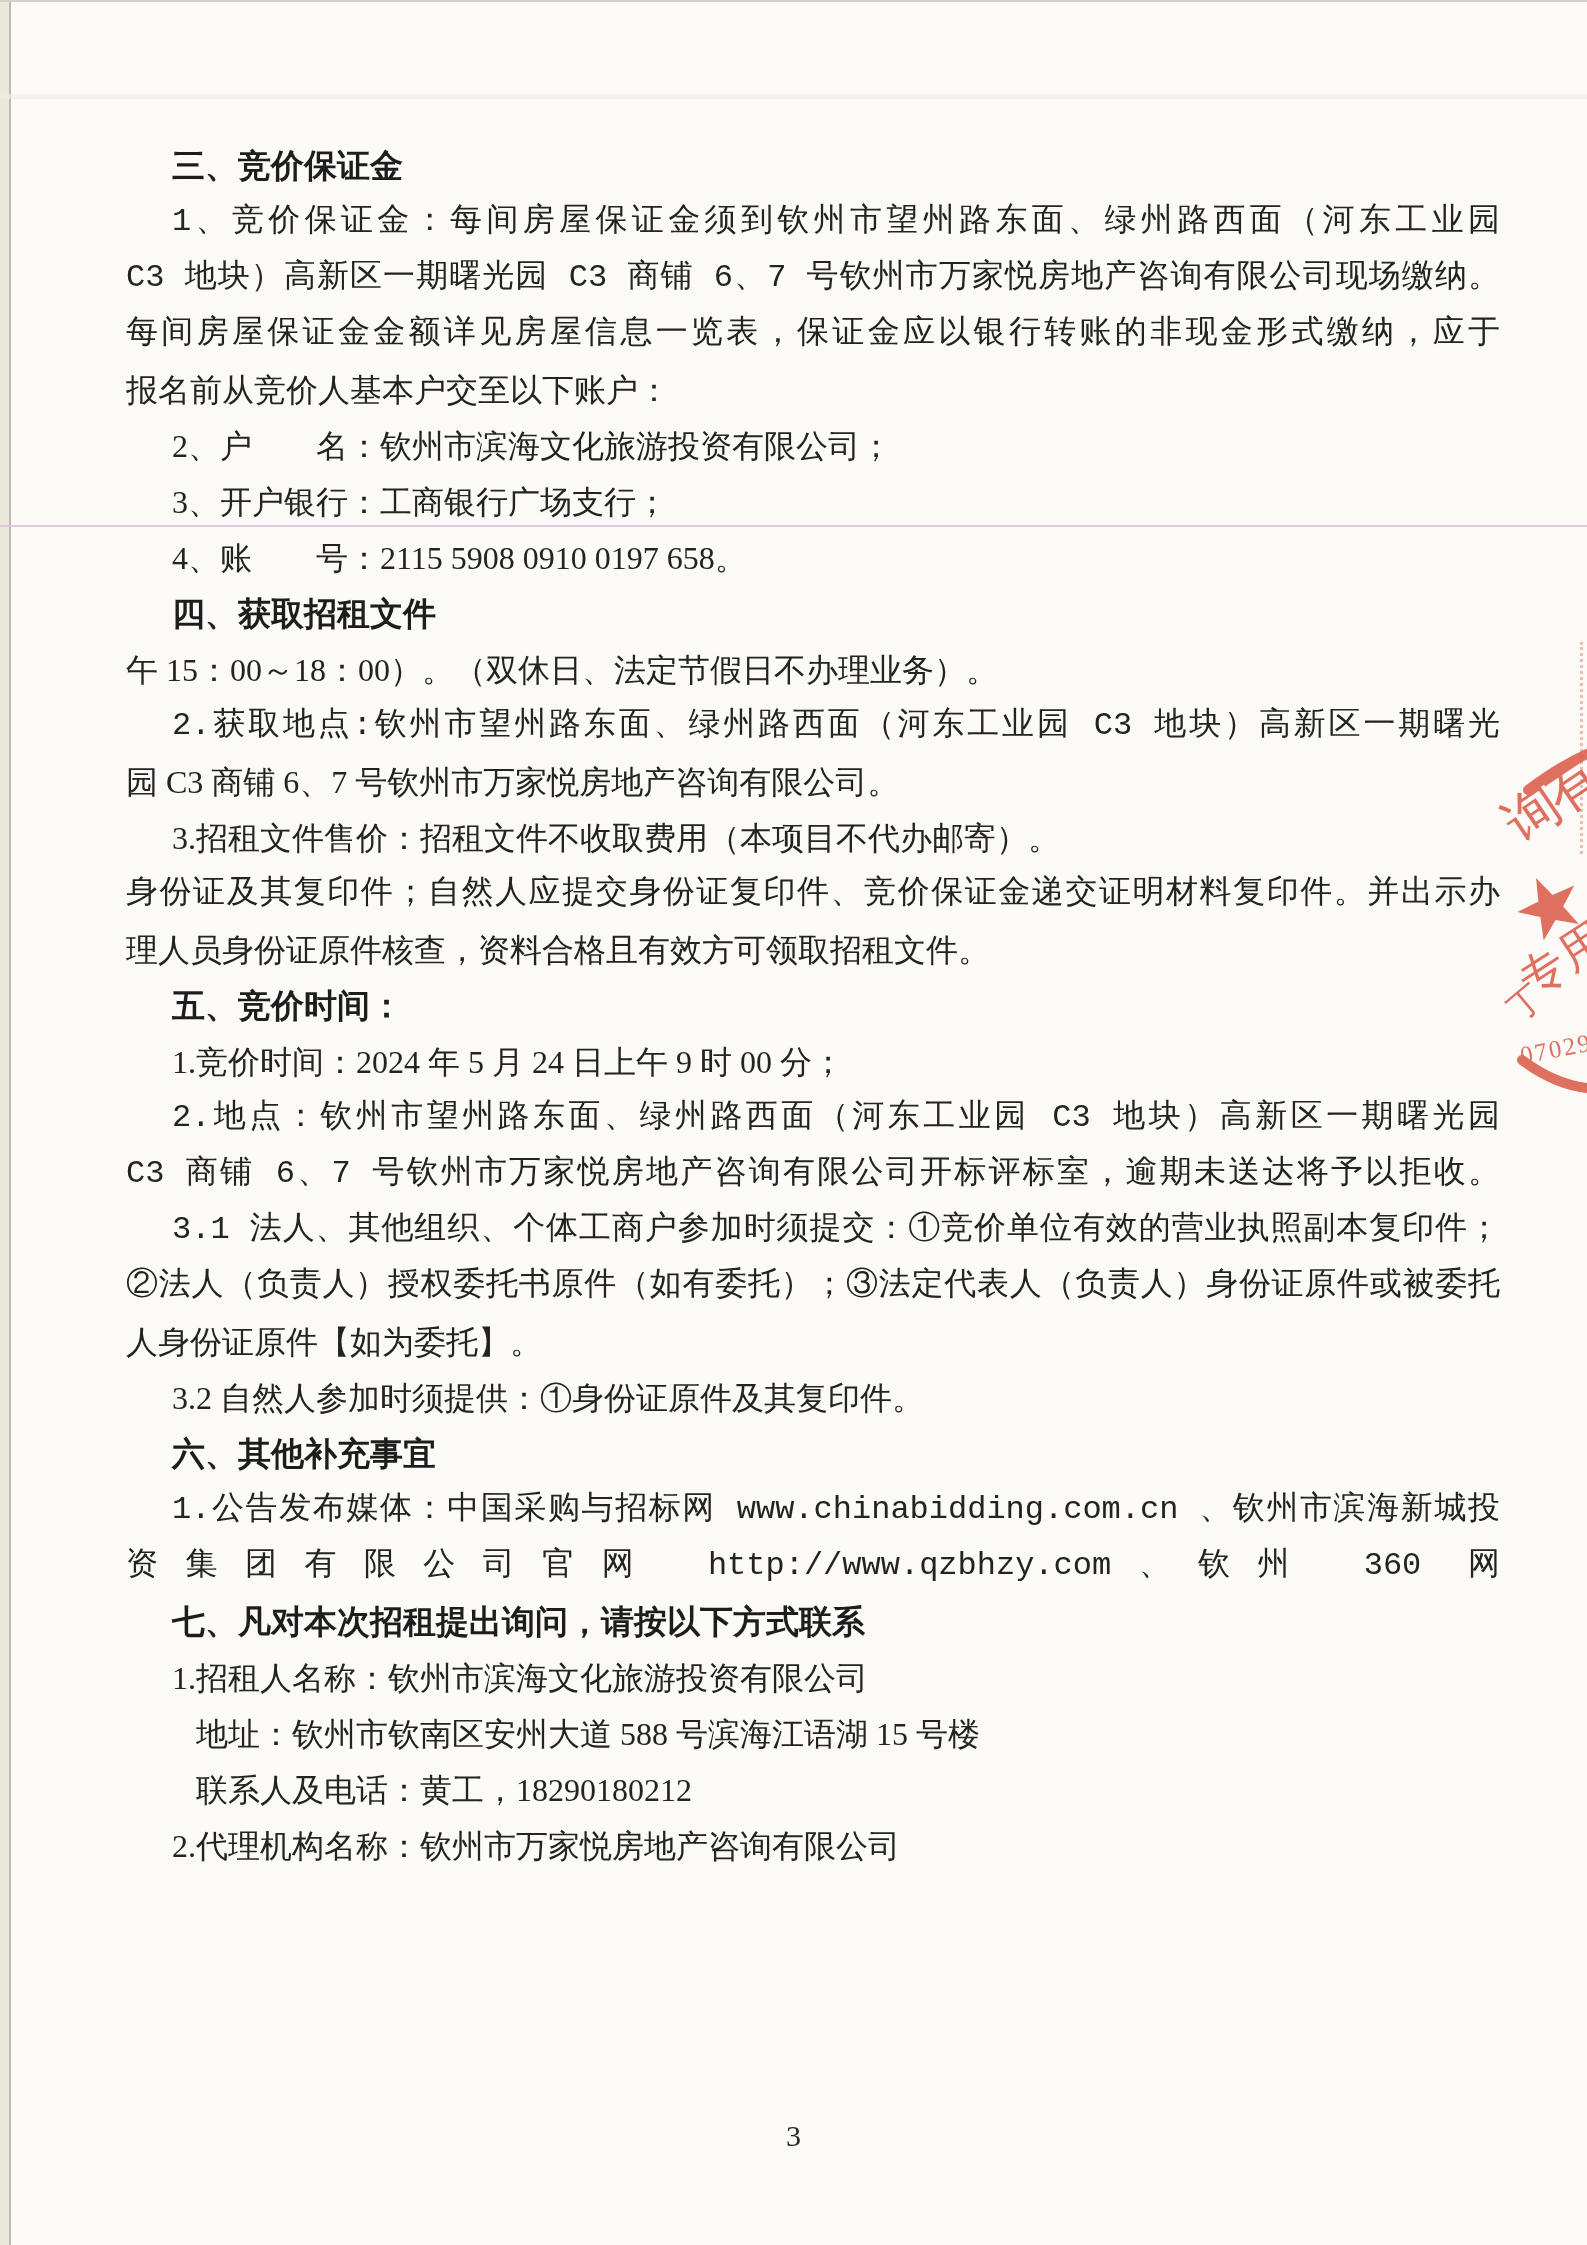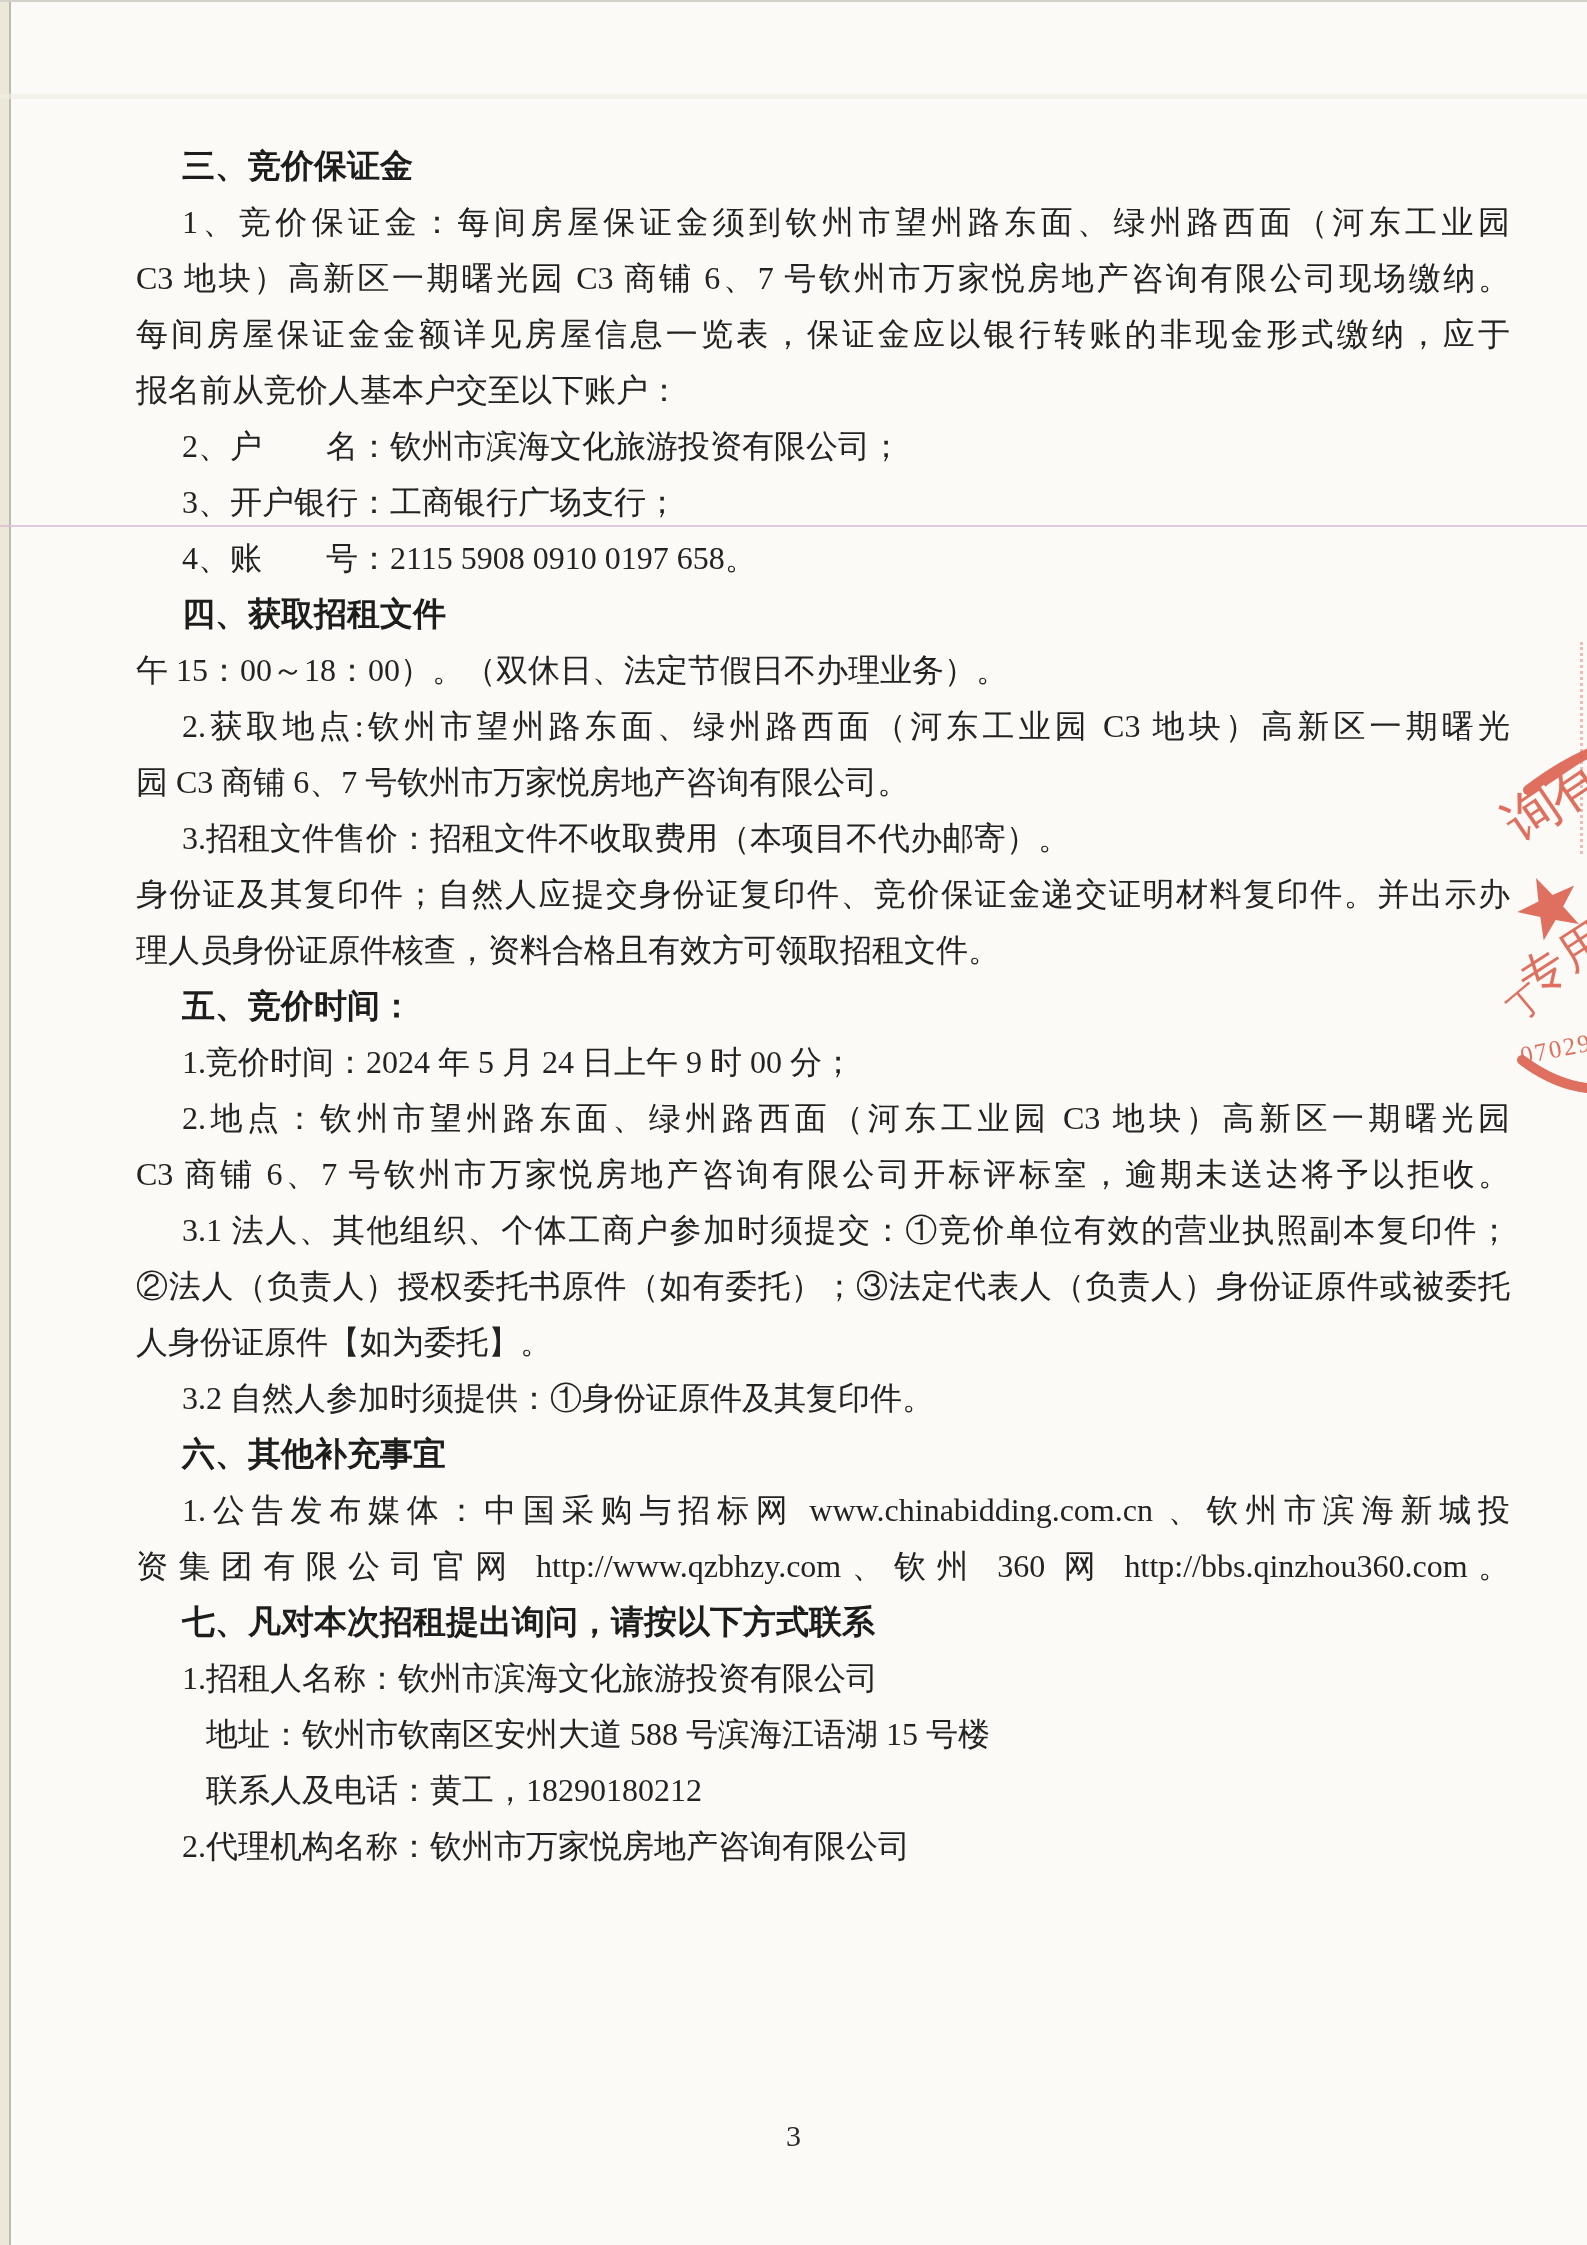--- a/index.html
+++ b/index.html
@@ -10,30 +10,30 @@
   }
   
   .edge-strip{position:absolute;left:0;top:0;width:9px;height:2245px;background:#ebe7d9;}
   .edge-line{position:absolute;left:9px;top:0;width:2px;height:2245px;background:#bdbab0;}
   .top-line{position:absolute;left:0;top:0;width:1587px;height:2px;background:#d2d1ca;}
   .faint-band{position:absolute;left:0;top:94px;width:1587px;height:5px;background:#efede4;opacity:.7;}
   .pink-line{position:absolute;left:0;top:525px;width:1587px;height:2px;background:#dcc0d8;opacity:.85;}
   .stamp-dotted{position:absolute;left:1580px;top:642px;height:212px;width:0;
     border-left:3px dotted rgba(221,95,80,.40);}
   
-  .content{position:absolute;left:136px;top:138px;width:1374px;color:#232323;}
+  .content{position:absolute;left:126px;top:138px;width:1374px;color:#232323;}
   .line{
     height:56px;line-height:56px;font-size:32px;overflow:hidden;white-space:pre;
     font-family:"Liberation Serif","DejaVu Serif",serif;
   }
   .line.h{
     font-family:"Liberation Sans","DejaVu Sans",sans-serif;
     font-weight:bold;font-size:33px;color:#1d1d1d;
   }
-  .line.j{white-space:normal;text-align:justify;text-align-last:justify;}
+  .line.j{white-space:normal;text-align:justify;text-align-last:justify;font-family:Liberation Mono, monospace;}
   .line.i1{padding-left:46px;}
   .line.i2{padding-left:70px;}
   .page-number{
     position:absolute;left:0;top:2108px;width:1587px;height:56px;line-height:56px;
     text-align:center;font-size:30px;color:#2a2a2a;
   }
   
   .stamp{position:absolute;left:1420px;top:640px;width:167px;height:470px;}
 </style>
 </head>

